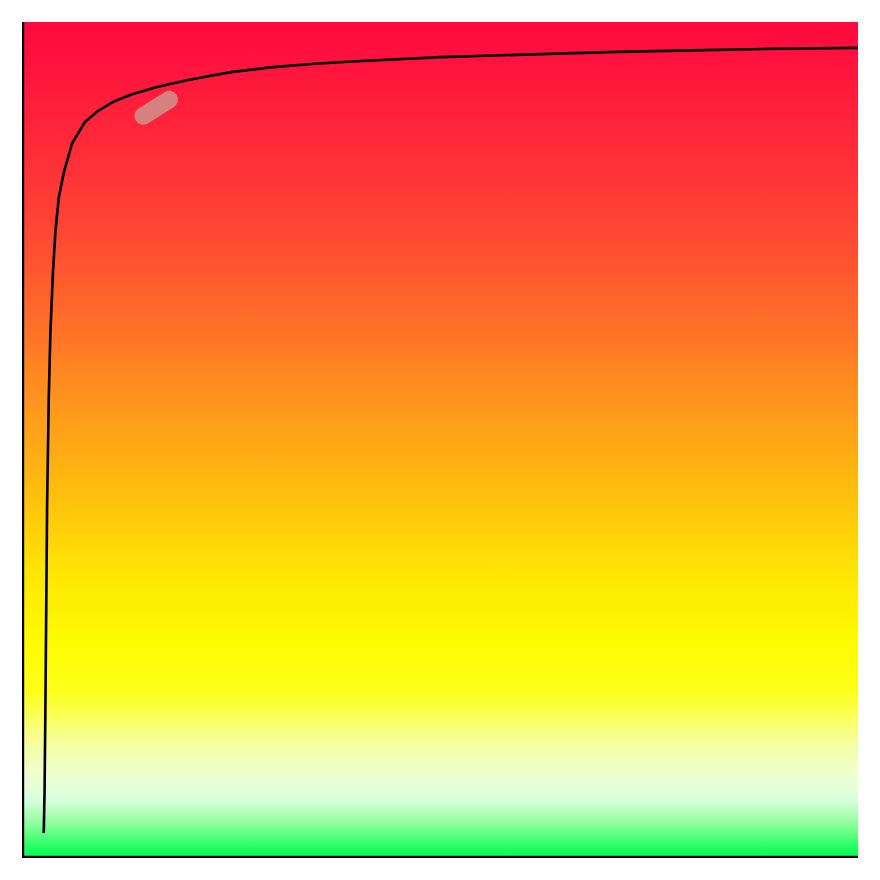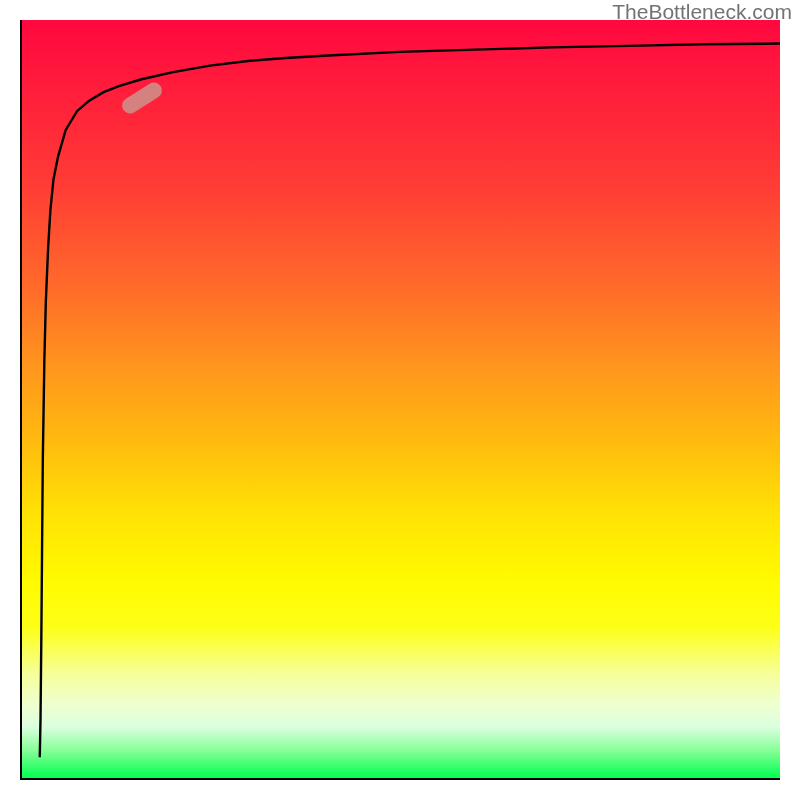--- a/index.html
+++ b/index.html
@@ -96,14 +96,13 @@
     <div class="gradient-bg"></div>
     <svg class="curve-layer" viewBox="0 0 760 760" preserveAspectRatio="none">
       <path fill="none" stroke="#000" stroke-width="2.4" d="M19.76 737.20 L20.52 699.20 L21.28 623.20 L22.04 532.00 L22.80 440.80 L24.32 342.00 L25.84 281.20 L28.12 228.00 L30.40 190.00 L33.44 159.60 L38.00 136.80 L45.60 110.20 L57.00 91.20 L68.40 81.32 L83.60 72.20 L98.80 66.12 L121.60 59.28 L152.00 52.44 L190.00 45.60 L228.00 41.04 L266.00 38.00 L304.00 35.72 L380.00 31.92 L456.00 29.64 L532.00 27.36 L608.00 25.84 L684.00 24.32 L760.00 23.56"></path>
     </svg>
     <div class="marker" style="left: 99.6px; top: 69.52px; transform: rotate(-32deg);"></div>
   </div>
 
   <div class="axis axis-y"></div>
   <div class="axis axis-x"></div>
 
-  <div class="watermark">TheBottleneck.com</div>
 </div>
 
 </body></html>

